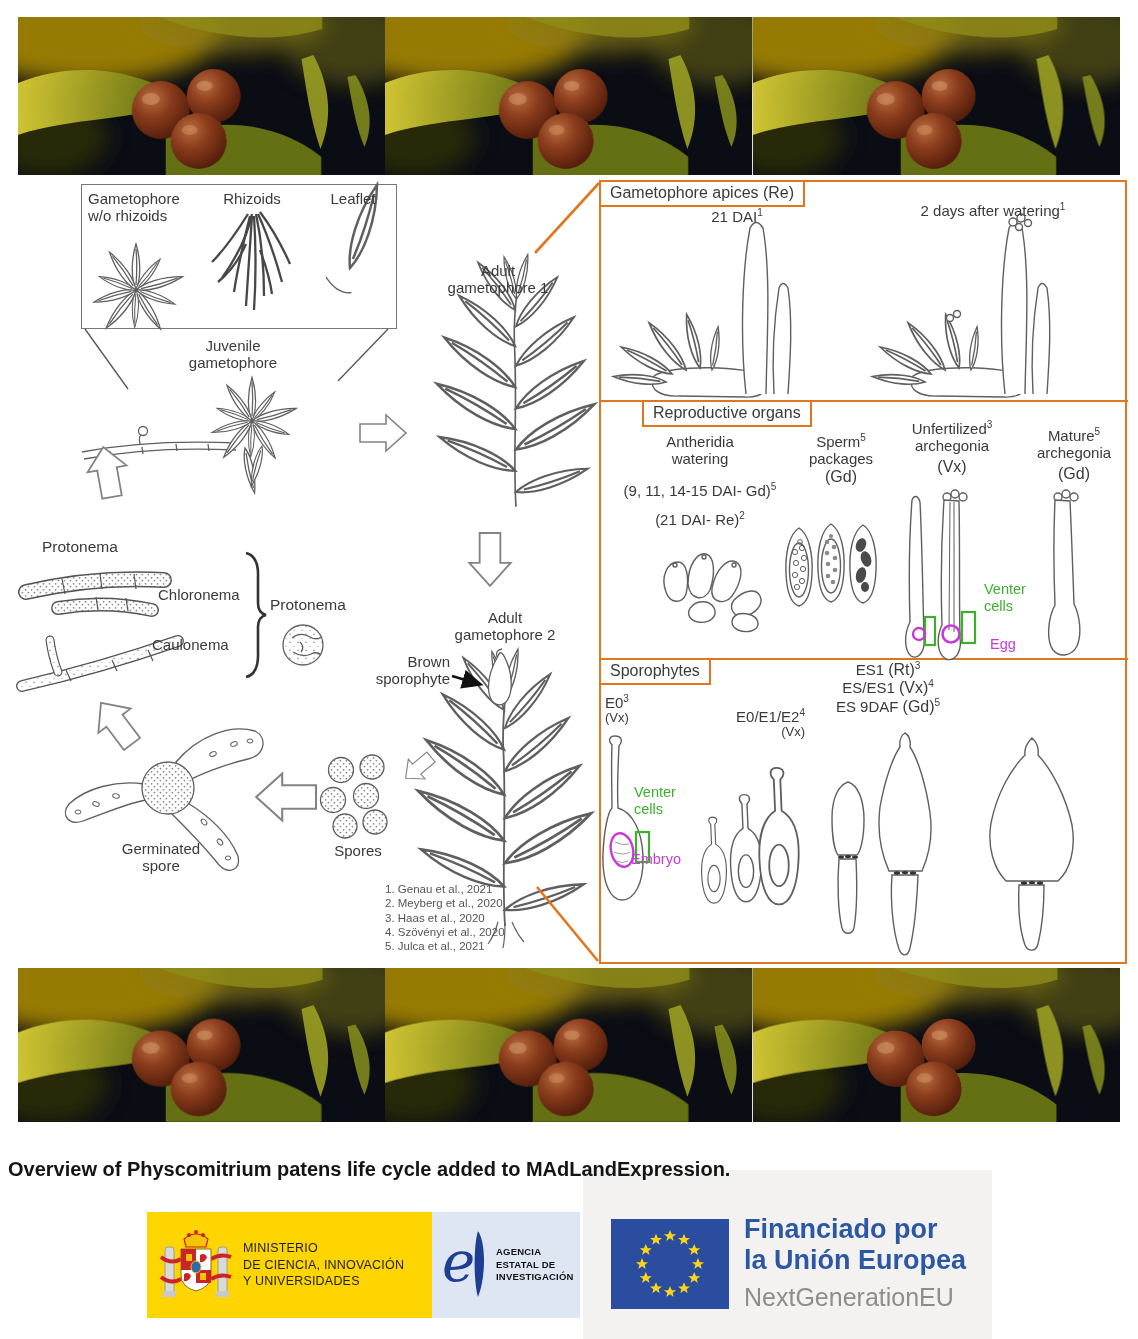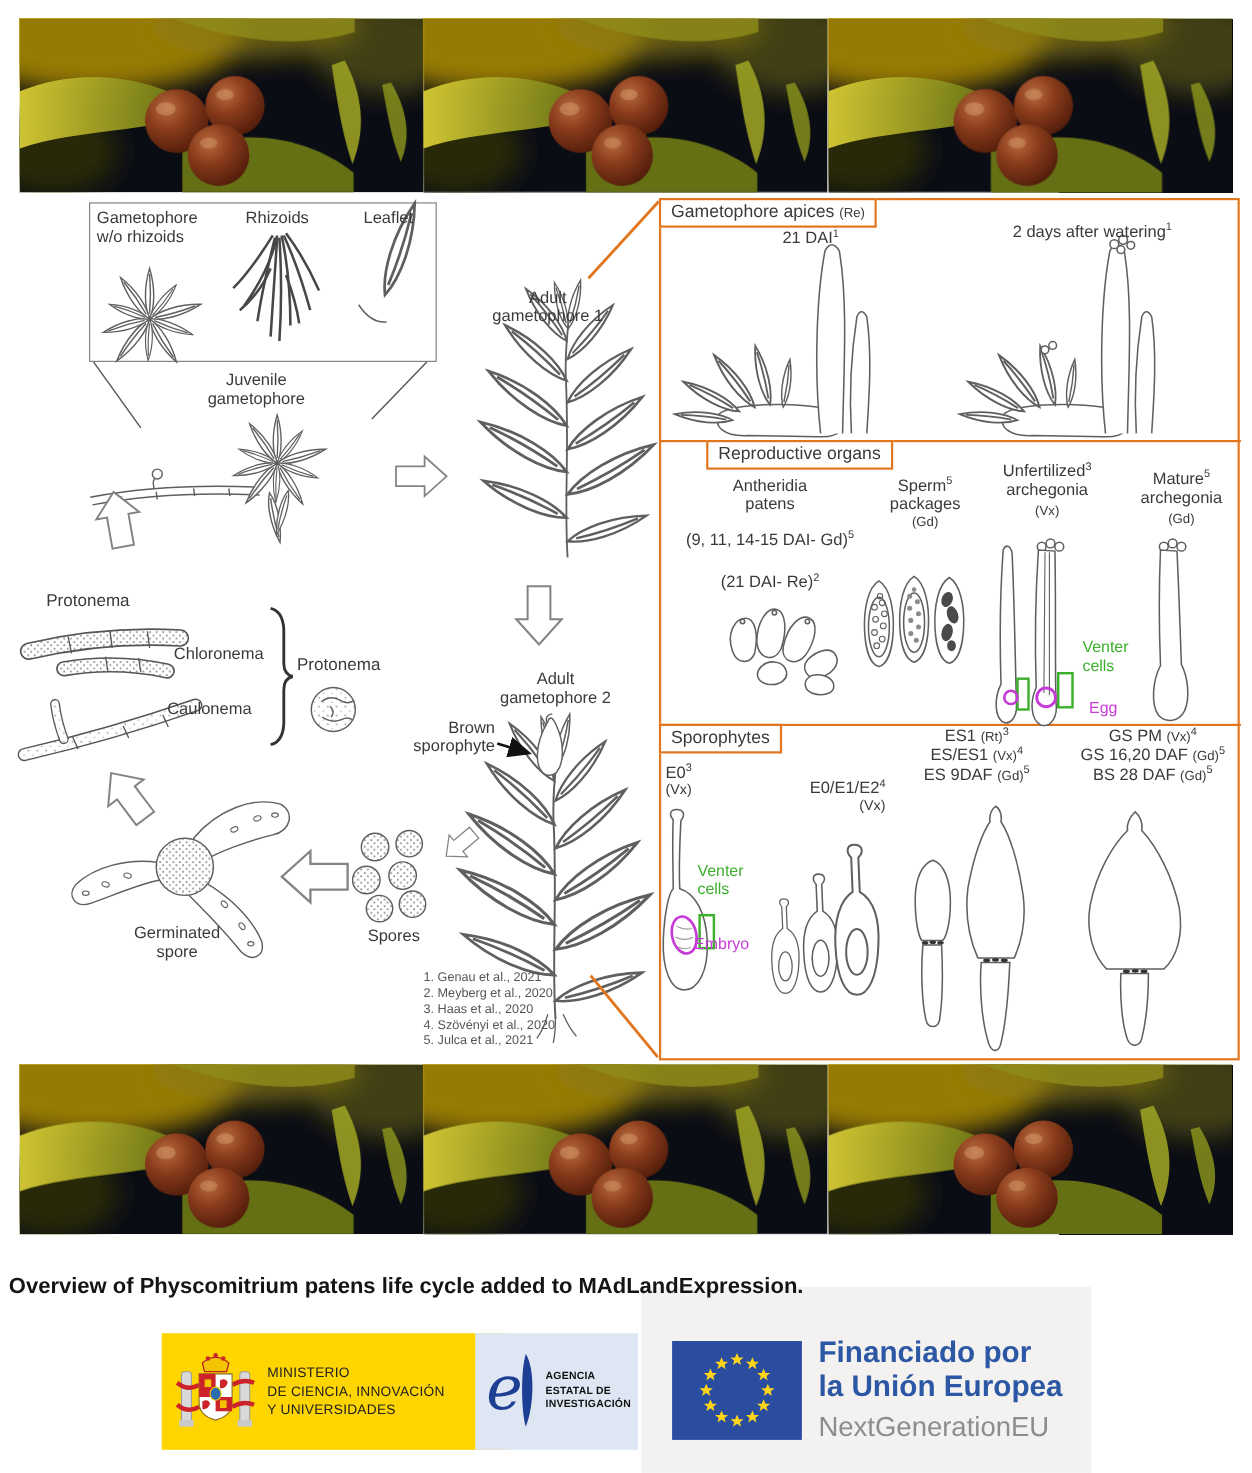--- a/index.html
+++ b/index.html
@@ -6,21 +6,21 @@
     --orange:#e2761e; --green:#3cb02c; --mag:#c63bd6;
     --eublue:#2b57a5; --flagblue:#2a4da0; --star:#ffd617;
     --minyellow:#ffd500; --aeibg:#dde6f2; --ink:#3a3a3a;
   }
   html,body{margin:0;padding:0;background:#fff;}
   .page{position:relative;width:1138px;height:1339px;background:#fff;overflow:hidden;
         font-family:"Liberation Sans",sans-serif;color:var(--ink);}
   .lbl{position:absolute;font-size:15px;line-height:1.15;color:var(--ink);z-index:6;}
   .c{text-align:center;} .r{text-align:right;}
   sup{font-size:10px;line-height:0;}
-  .paren{font-size:12px;}
+  .paren{font-size:16px;}
   .small{font-size:13px;}
   .green{color:var(--green);} .mag{color:var(--mag);}
   .refs{font-size:11.5px;line-height:1.24;color:#555;}
   .obox{position:absolute;background:#fff;border:2.5px solid var(--orange);
         font-size:16px;padding:2px 9px 3px;z-index:7;color:var(--ink);white-space:nowrap;}
   .panel{position:absolute;left:599px;top:180px;width:524px;height:780px;
          border:2.5px solid var(--orange);background:#fff;z-index:2;}
   .hdiv{position:absolute;left:599px;width:529px;height:0;border-top:2.5px solid var(--orange);z-index:3;}
   .inset{position:absolute;left:81px;top:184px;width:314px;height:143px;border:1.5px solid #777;
          background:#fff;z-index:2;}
@@ -480,23 +480,23 @@
 
   <div class="lbl c" style="left:672px;top:208px;width:130px;">
     <span>21 DAI</span><sup>1</sup>
   </div>
   <div class="lbl c" style="left:888px;top:202px;width:210px;">
     <span>2 days after watering</span><sup>1</sup>
   </div>
 
   <div class="lbl c" style="left:606px;top:433px;width:188px;">
     <div>Antheridia</div>
-    <div>patens</div>
+    <div>watering</div>
     <div style="margin-top:14px;"><span>(9, 11, 14-15 DAI- Gd)</span><sup>5</sup></div>
-    <div style="margin-top:22px;"><span>(21 DAI- Re)</span><sup>2</sup></div>
+    <div style="margin-top:12px;"><span>(21 DAI- Re)</span><sup>2</sup></div>
   </div>
   <div class="lbl c" style="left:793px;top:433px;width:96px;">
     <div><span>Sperm</span><sup>5</sup></div>
     <div>packages</div>
     <div class="paren">(Gd)</div>
   </div>
   <div class="lbl c" style="left:899px;top:420px;width:106px;">
     <div><span>Unfertilized</span><sup>3</sup></div>
     <div>archegonia</div>
     <div class="paren" style="margin-top:3px;">(Vx)</div>
@@ -517,25 +517,20 @@
     <div class="small">(Vx)</div>
   </div>
   <div class="lbl c" style="left:693px;top:708px;width:112px;text-align:right;">
     <div><span>E0/E1/E2</span><sup>4</sup></div>
     <div class="small">(Vx)</div>
   </div>
   <div class="lbl c" style="left:812px;top:661px;width:152px;">
     <div><span>ES1 </span><span class="paren">(Rt)</span><sup>3</sup></div>
     <div><span>ES/ES1 </span><span class="paren">(Vx)</span><sup>4</sup></div>
     <div><span>ES 9DAF </span><span class="paren">(Gd)</span><sup>5</sup></div>
-  </div>
-  <div class="lbl c" style="left:962px;top:661px;width:172px;">
-    <div><span>GS PM </span><span class="paren">(Vx)</span><sup>4</sup></div>
-    <div><span>GS 16,20 DAF </span><span class="paren">(Gd)</span><sup>5</sup></div>
-    <div><span>BS 28 DAF </span><span class="paren">(Gd)</span><sup>5</sup></div>
   </div>
   <div class="lbl green" style="left:634px;top:784px;font-size:14.5px;">
     <div>Venter</div>
       <div>cells</div>
   </div>
   <div class="lbl mag" style="left:631px;top:851px;font-size:14.5px;"><span>Embryo</span></div>
 
   <div class="caption"><span>Overview of Physcomitrium patens life cycle added to MAdLandExpression.</span></div>
 
   <div class="graybk"></div>

